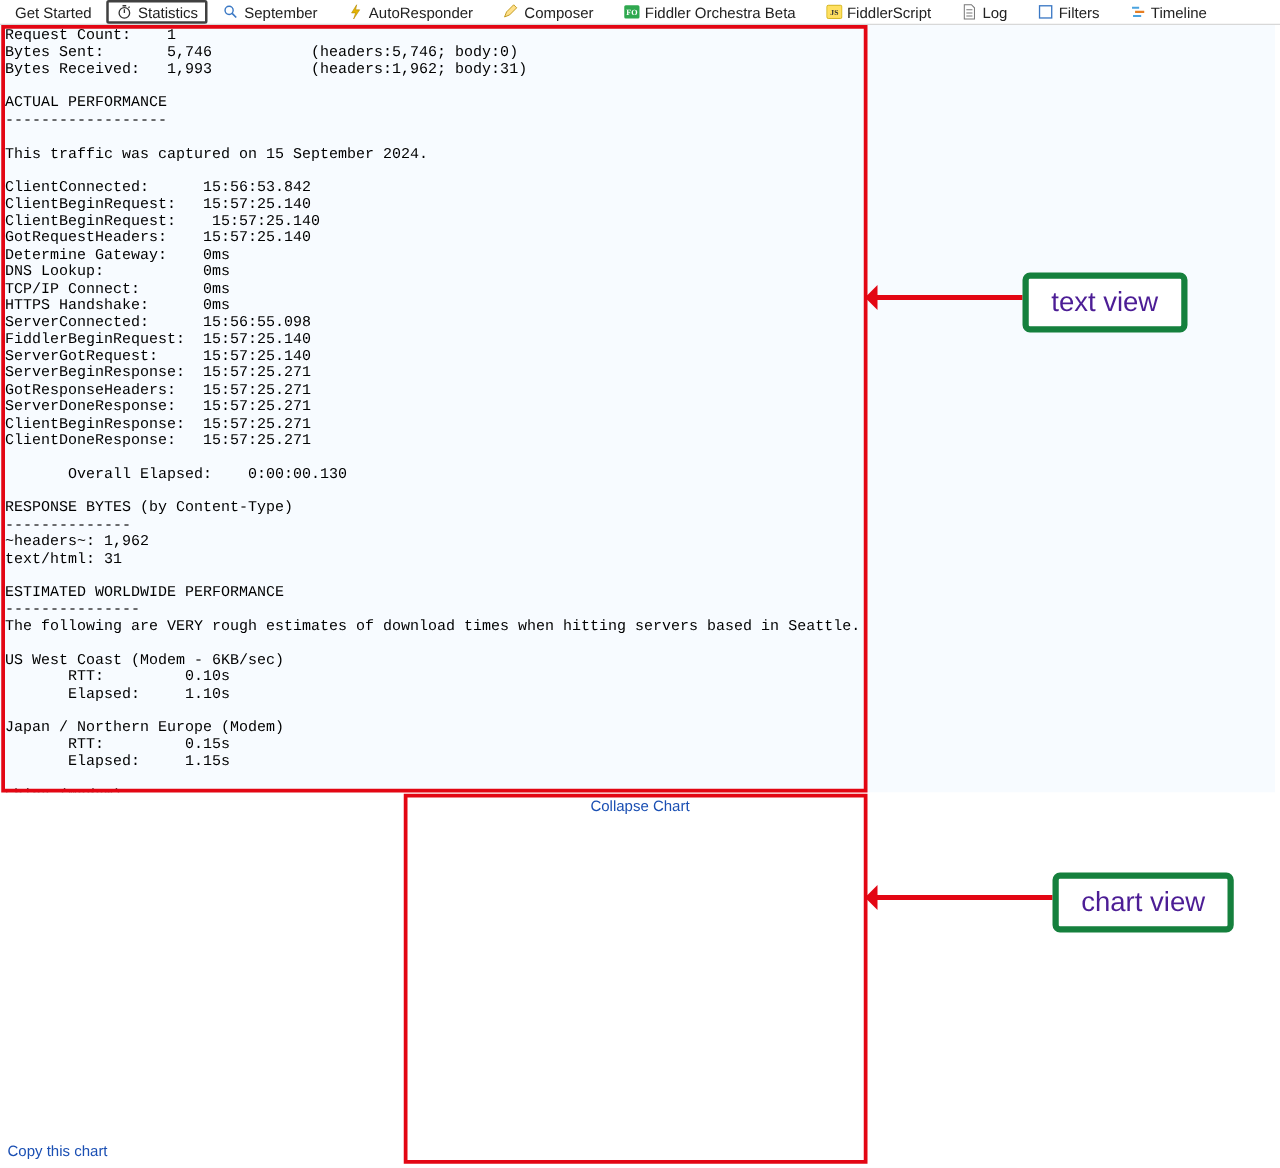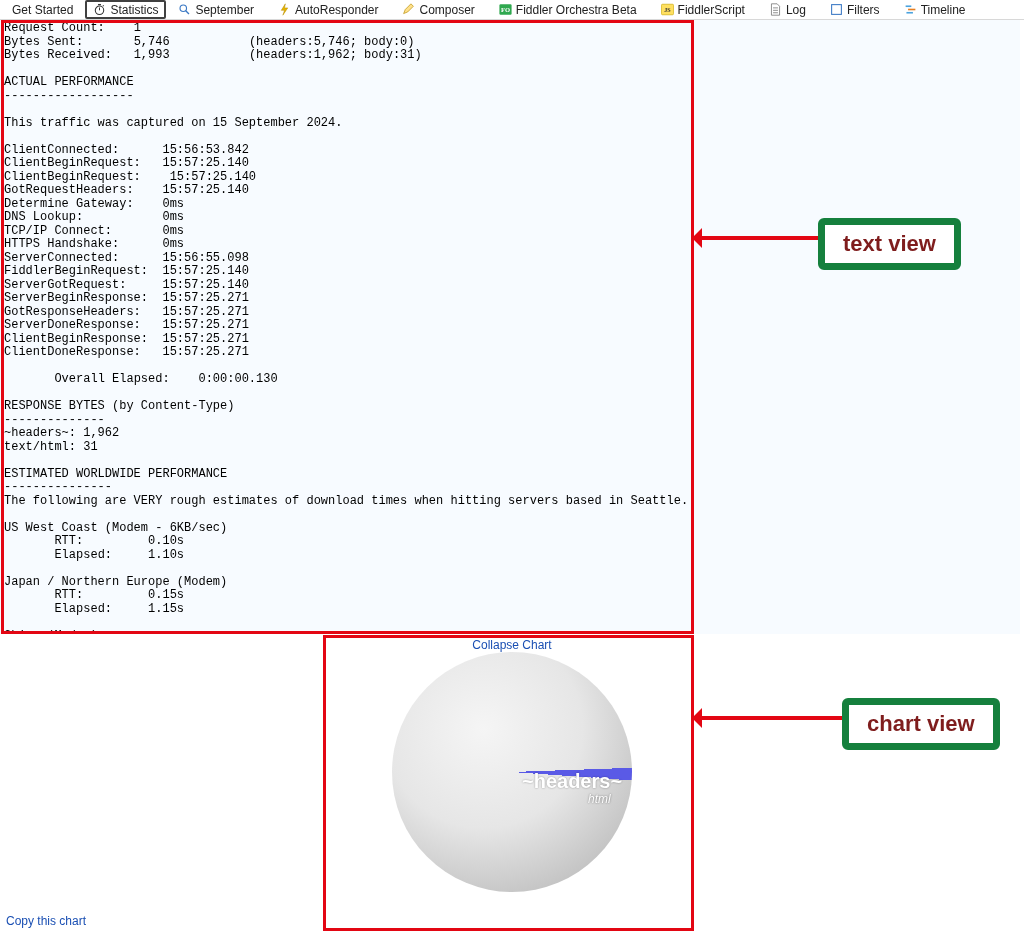--- a/index.html
+++ b/index.html
@@ -56,27 +56,27 @@
   }
   
   .redbox {
     position: absolute;
     border: 3px solid #e30613;
     box-sizing: border-box;
     pointer-events: none;
   }
   .annot-label {
     position: absolute;
-    border: 7px solid #15803d;
+    border: 5px solid #15803d;
     border-radius: 6px;
     background: #fff;
     padding: 6px 18px;
     font-size: 22px;
-    font-weight: 700;
-    color: #7f1d1d;
+    font-weight: 400;
+    color: #4c1d95;
     white-space: nowrap;
     pointer-events: none;
   }
   .arrow {
     position: absolute;
     height: 4px;
     background: #e30613;
     pointer-events: none;
   }
   .arrow::before {
@@ -287,26 +287,20 @@
 
                 
             
 
 
                 </div>
 </div>
 
 <div class="chart-pane">
   <div class="collapse-link">Collapse Chart</div>
-  <div class="pie-wrap">
-    <div class="pie-bg"></div>
-    <div class="pie-sliver"></div>
-    <div class="pie-label-big">~headers~</div>
-    <div class="pie-label-small">html</div>
-  </div>
   <div class="copy-link">Copy this chart</div>
 </div>
 
 <div class="redbox" style="left:1px; top:20px; width:693px; height:614px;"></div>
 <div class="redbox" style="left:323px; top:635px; width:371px; height:296px;"></div>
 
 <div class="arrow" style="left:694px; top:236px; width:124px;"></div>
 <div class="annot-label" style="left:818px; top:218px;">text view</div>
 
 <div class="arrow" style="left:694px; top:716px; width:148px;"></div>

